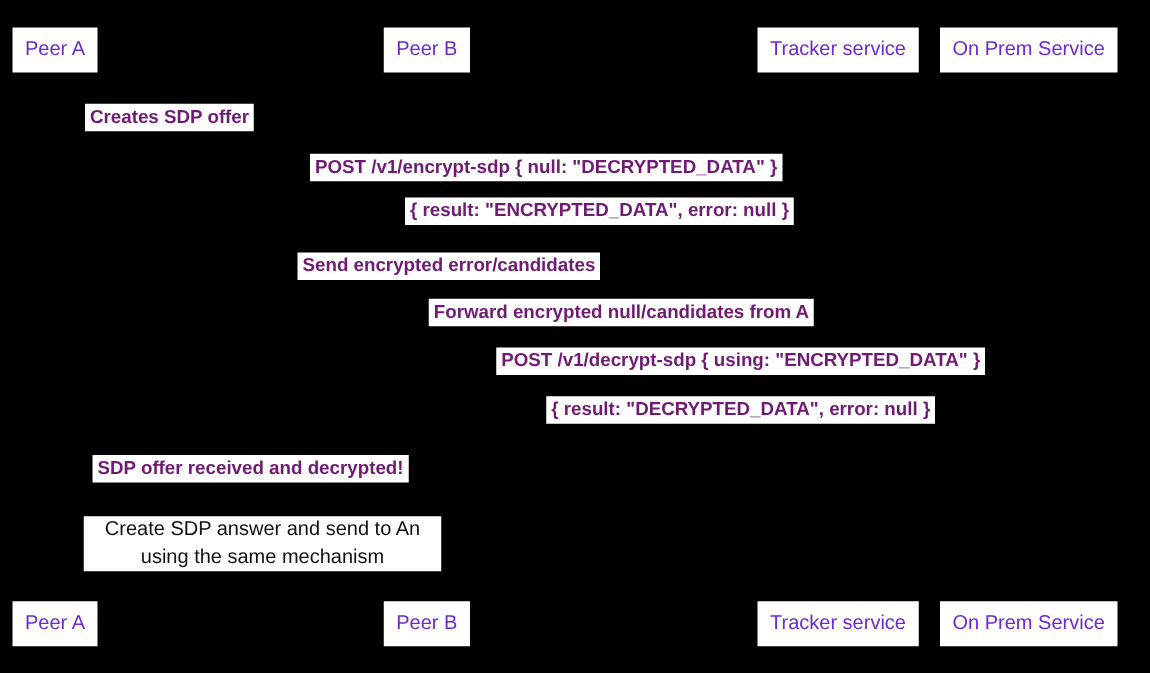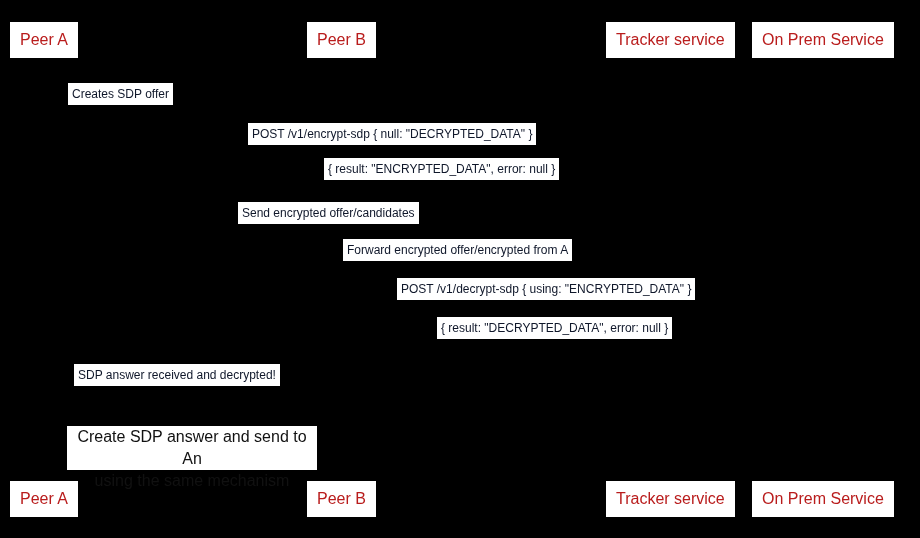--- a/index.html
+++ b/index.html
@@ -15,39 +15,40 @@
     position: absolute;
     top: 58px;
     height: 423px;
     width: 1px;
     background: #000000; 
   }
   .actor {
     position: absolute;
     height: 36px;
     background: #ffffff;
-    color: #b91c1c;
+    color: #6d28d9;
     font-size: 16px;
     display: flex;
     align-items: center;
     justify-content: center;
     padding: 0 10px;
     box-sizing: border-box;
     white-space: nowrap;
   }
   .actor.top { top: 22px; }
   .actor.bottom { top: 481px; }
   .msg {
     position: absolute;
     background: #ffffff;
-    color: #0f172a;
-    font-size: 12px;
+    color: #701a75;
+    font-size: 15px;
     line-height: 20px;
     padding: 1px 4px;
     white-space: nowrap;
+    font-weight: bold;
   }
   .note {
     position: absolute;
     background: #ffffff;
     color: #111111;
     font-size: 16px;
     line-height: 22px;
     text-align: center;
     box-sizing: border-box;
   }
@@ -63,27 +64,27 @@
   <div class="lifeline" style="left:820px"></div>
 
   <div class="actor top" style="left:10px;  min-width:67px">Peer A</div>
   <div class="actor top" style="left:307px; min-width:66px">Peer B</div>
   <div class="actor top" style="left:606px; min-width:125px">Tracker service</div>
   <div class="actor top" style="left:752px; min-width:137px">On Prem Service</div>
 
   <div class="msg" style="left:68px;  top:83px">Creates SDP offer</div>
   <div class="msg" style="left:248px; top:123px">POST /v1/encrypt-sdp { null: "DECRYPTED_DATA" }</div>
   <div class="msg" style="left:324px; top:158px">{ result: "ENCRYPTED_DATA", error: null }</div>
-  <div class="msg" style="left:238px; top:202px">Send encrypted offer/candidates</div>
-  <div class="msg" style="left:343px; top:239px">Forward encrypted offer/encrypted from A</div>
+  <div class="msg" style="left:238px; top:202px">Send encrypted error/candidates</div>
+  <div class="msg" style="left:343px; top:239px">Forward encrypted null/candidates from A</div>
   <div class="msg" style="left:397px; top:278px">POST /v1/decrypt-sdp { using: "ENCRYPTED_DATA" }</div>
   <div class="msg" style="left:437px; top:317px">{ result: "DECRYPTED_DATA", error: null }</div>
-  <div class="msg" style="left:74px;  top:364px">SDP answer received and decrypted!</div>
+  <div class="msg" style="left:74px;  top:364px">SDP offer received and decrypted!</div>
 
-  <div class="note" style="left:67px; top:426px; width:250px; height:44px">
+  <div class="note" style="left:67px; top:413px; width:286px; height:44px">
     <div>Create SDP answer and send to An</div>
     <div>using the same mechanism</div>
   </div>
 
   <div class="actor bottom" style="left:10px;  min-width:67px">Peer A</div>
   <div class="actor bottom" style="left:307px; min-width:66px">Peer B</div>
   <div class="actor bottom" style="left:606px; min-width:125px">Tracker service</div>
   <div class="actor bottom" style="left:752px; min-width:137px">On Prem Service</div>
 
 </div>

